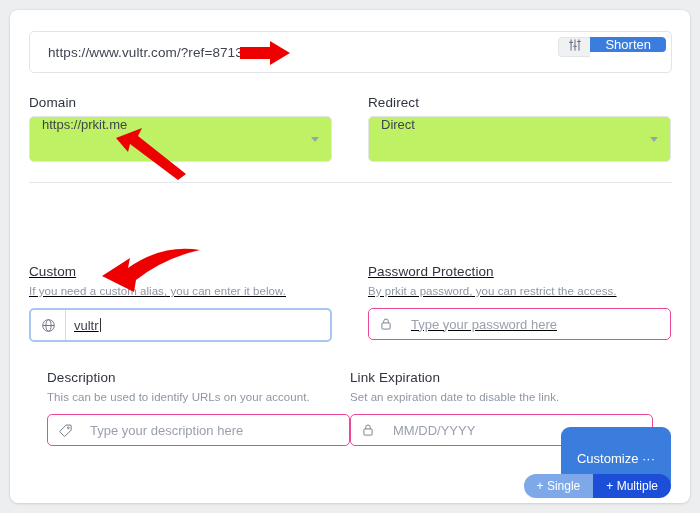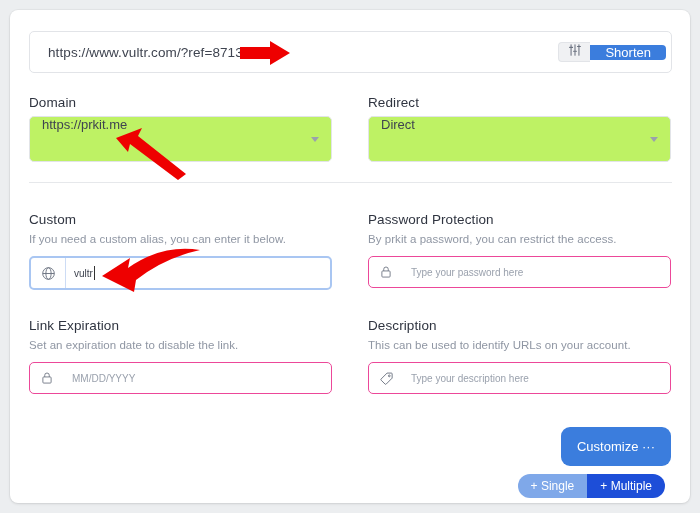--- a/index.html
+++ b/index.html
@@ -45,21 +45,21 @@
     flex: 1;
     padding-left: 18px;
     font-size: 13.5px;
     color: #3f4450;
     letter-spacing: 0.1px;
     white-space: nowrap;
     overflow: hidden;
   }
   .url-actions {
     display: flex;
-    align-items: center;
+    align-items: flex-start;
     height: 30px;
     margin-right: 5px;
     border-radius: 4px;
     overflow: hidden;
   }
   .adv-btn {
     width: 32px;
     background: #f0f1f3;
     border: 1px solid #e2e4e8;
     border-right: none;
@@ -160,21 +160,21 @@
     align-items: center;
     justify-content: center;
     flex: none;
   }
   .input.focused .in-icon { border-right: 1px solid #cddcf5; }
   .in-body {
     flex: 1;
     display: flex;
     align-items: center;
     padding-left: 8px;
-    font-size: 10px;
+    font-size: 13px;
     overflow: hidden;
   }
   .in-val { color: #3f4450; white-space: nowrap; }
   .in-ph  { color: #9aa1ad; white-space: nowrap; }
   .caret-bar {
     display: inline-block;
     width: 1px;
     height: 14px;
     background: #333;
     margin-left: 1px;
@@ -191,27 +191,27 @@
   }
 
   
   .customize-btn {
     position: absolute;
     right: 19px;
     top: 417px;
     background: #3b7ddd;
     color: #fff;
     font-size: 13px;
-    padding: 12px 16px;
+    padding: 24px 16px;
     border-radius: 9px;
     white-space: nowrap;
   }
   .seg {
     position: absolute;
-    right: 25px;
+    right: 19px;
     top: 464px;
     display: flex;
     border-radius: 12px;
     overflow: hidden;
   }
   .seg div {
     font-size: 12px;
     color: #fff;
     padding: 5px 13px;
     white-space: nowrap;
@@ -258,21 +258,21 @@
       </div>
       <div class="col right">
         <div class="f-label">Redirect</div>
         <div class="select">
           <div class="val">Direct</div>
           <span class="caret"></span>
         </div>
       </div>
     </div>
 
-    <div class="row" style="margin-top:50px;">
+    <div class="row" style="margin-top:102px;text-decoration:underline;">
       <div class="col left">
         <div class="f-label">Custom</div>
         <div class="f-hint">If you need a custom alias, you can enter it below.</div>
         <div class="input focused">
           <div class="in-icon">
             <svg width="15" height="15" viewBox="0 0 16 16" fill="none" stroke="#6b7280" stroke-width="1">
               <circle cx="8" cy="8" r="6.2"></circle>
               <ellipse cx="8" cy="8" rx="2.8" ry="6.2"></ellipse>
               <line x1="1.8" y1="8" x2="14.2" y2="8"></line>
             </svg>
@@ -294,50 +294,50 @@
             </svg>
           </div>
           <div class="in-body">
             <span class="in-ph">Type your password here</span>
           </div>
         </div>
       </div>
     </div>
 
     <div class="row" style="margin-top:28px;">
+      <div class="col right">
+        <div class="f-label">Description</div>
+        <div class="f-hint">This can be used to identify URLs on your account.</div>
+        <div class="input">
+          <div class="in-icon">
+            <svg width="15" height="15" viewBox="0 0 16 16" fill="none" stroke="#6b7280" stroke-width="1" stroke-linejoin="round">
+              <path d="M8.6 2.2 H13.2 a0.8 0.8 0 0 1 0.8 0.8 V7.6 L7.7 13.9 a0.9 0.9 0 0 1-1.3 0 L2.3 9.8 a0.9 0.9 0 0 1 0-1.3 Z"></path>
+              <circle cx="11" cy="5.2" r="0.95"></circle>
+            </svg>
+          </div>
+          <div class="in-body">
+            <span class="in-ph">Type your description here</span>
+          </div>
+        </div>
+      </div>
       <div class="col left">
         <div class="f-label">Link Expiration</div>
         <div class="f-hint">Set an expiration date to disable the link.</div>
         <div class="input">
           <div class="in-icon">
             <svg width="14" height="14" viewBox="0 0 16 16" fill="none" stroke="#6b7280" stroke-width="1">
               <rect x="3.3" y="6.8" width="9.4" height="7" rx="1"></rect>
               <path d="M5.4 6.8 V4.9 a2.6 2.6 0 0 1 5.2 0 V6.8"></path>
             </svg>
           </div>
           <div class="in-body">
             <span class="in-ph">MM/DD/YYYY</span>
           </div>
         </div>
       </div>
-      <div class="col right">
-        <div class="f-label">Description</div>
-        <div class="f-hint">This can be used to identify URLs on your account.</div>
-        <div class="input">
-          <div class="in-icon">
-            <svg width="15" height="15" viewBox="0 0 16 16" fill="none" stroke="#6b7280" stroke-width="1" stroke-linejoin="round">
-              <path d="M8.6 2.2 H13.2 a0.8 0.8 0 0 1 0.8 0.8 V7.6 L7.7 13.9 a0.9 0.9 0 0 1-1.3 0 L2.3 9.8 a0.9 0.9 0 0 1 0-1.3 Z"></path>
-              <circle cx="11" cy="5.2" r="0.95"></circle>
-            </svg>
-          </div>
-          <div class="in-body">
-            <span class="in-ph">Type your description here</span>
-          </div>
-        </div>
-      </div>
     </div>
 
   </div>
 
   <div class="divider"></div>
 
   <div class="customize-btn">Customize ···</div>
 
   <div class="seg">
     <div class="single">+ Single</div>

